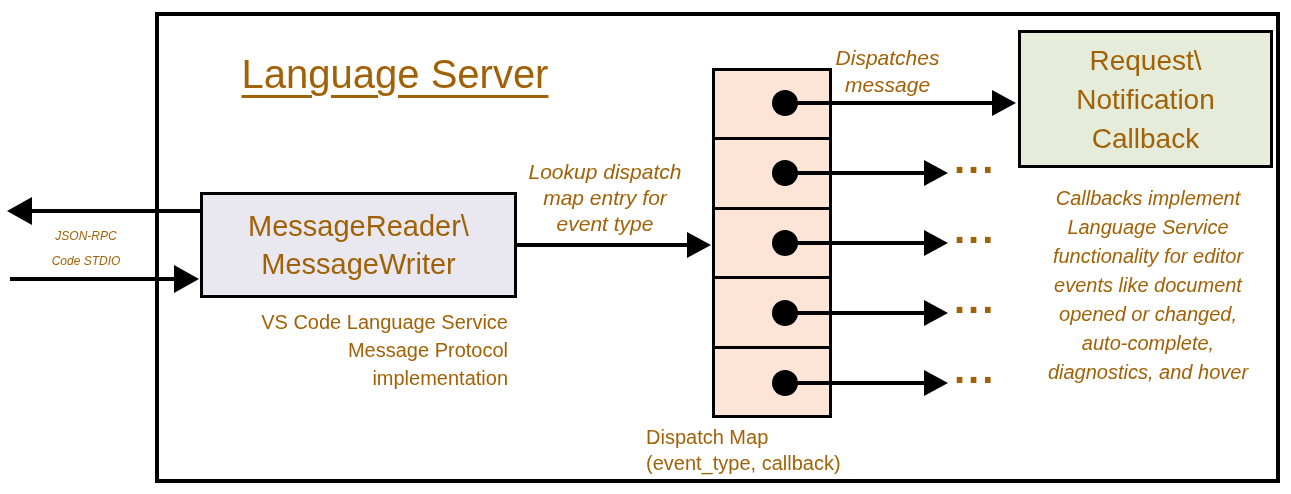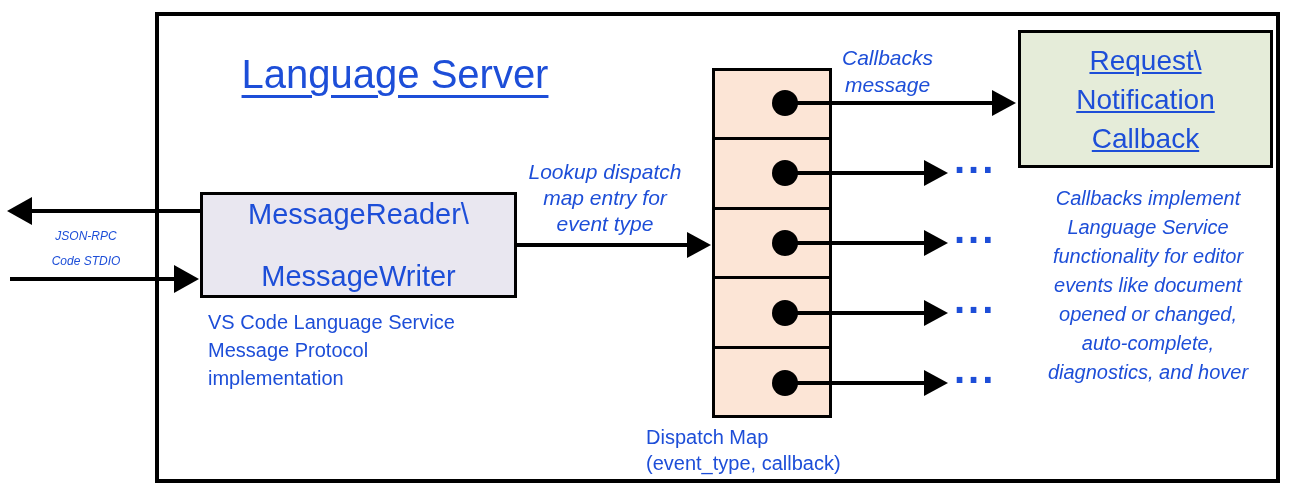--- a/index.html
+++ b/index.html
@@ -1,50 +1,50 @@
 <!DOCTYPE html>
 <html><head>
 <meta charset="utf-8">
 <style>
   html,body{margin:0;padding:0;background:#ffffff;}
   .canvas{
     position:relative;
     width:1291px;height:494px;
     background:#ffffff;
     font-family:"Liberation Sans", sans-serif;
-    color:#1d4ed8;
+    color:#a16207;
     overflow:hidden;
   }
   .abs{position:absolute;box-sizing:border-box;}
   .outer-box{
     left:155px;top:12px;width:1125px;height:471px;
     border:4px solid #000;background:transparent;
   }
   .diagram-title{
     left:225px;top:50px;width:340px;
     font-size:40px;line-height:48px;text-align:center;
     text-decoration:underline;
     text-decoration-thickness:3px;
     text-underline-offset:7px;
   }
   .mr-box{
     left:200px;top:192px;width:317px;height:106px;
     background:#e9e7f0;border:3.5px solid #000;
-    display:flex;flex-direction:column;align-items:center;justify-content:space-between;
+    display:flex;flex-direction:column;align-items:center;justify-content:center;
     font-size:29px;line-height:38px;text-align:center;
   }
   .cb-box{
     left:1018px;top:30px;width:255px;height:138px;
     background:#e5ecd9;border:3.5px solid #000;
     display:flex;flex-direction:column;align-items:center;justify-content:center;
-    font-size:28px;line-height:39px;text-align:center;text-decoration:underline;
+    font-size:28px;line-height:39px;text-align:center;
   }
   .mr-caption{
     left:208px;top:308px;width:300px;
-    font-size:20px;line-height:28px;text-align:left;
+    font-size:20px;line-height:28px;text-align:right;
   }
   .stdio-label{
     left:16px;top:224px;width:140px;
     font-size:12px;line-height:25px;text-align:center;font-style:italic;
   }
   .lookup-label{
     left:515px;top:159px;width:180px;
     font-size:21px;line-height:26px;text-align:center;font-style:italic;
   }
   .dispatches-label{
@@ -96,21 +96,21 @@
     <div>Code STDIO</div>
   </div>
 
   <div class="abs lookup-label">
     <div>Lookup dispatch</div>
     <div>map entry for</div>
     <div>event type</div>
   </div>
 
   <div class="abs dispatches-label">
-    <div>Callbacks</div>
+    <div>Dispatches</div>
     <div>message</div>
   </div>
 
   <div class="abs dmap">
     <div class="dmap-cell"></div>
     <div class="dmap-cell"></div>
     <div class="dmap-cell"></div>
     <div class="dmap-cell"></div>
     <div class="dmap-cell"></div>
   </div>

